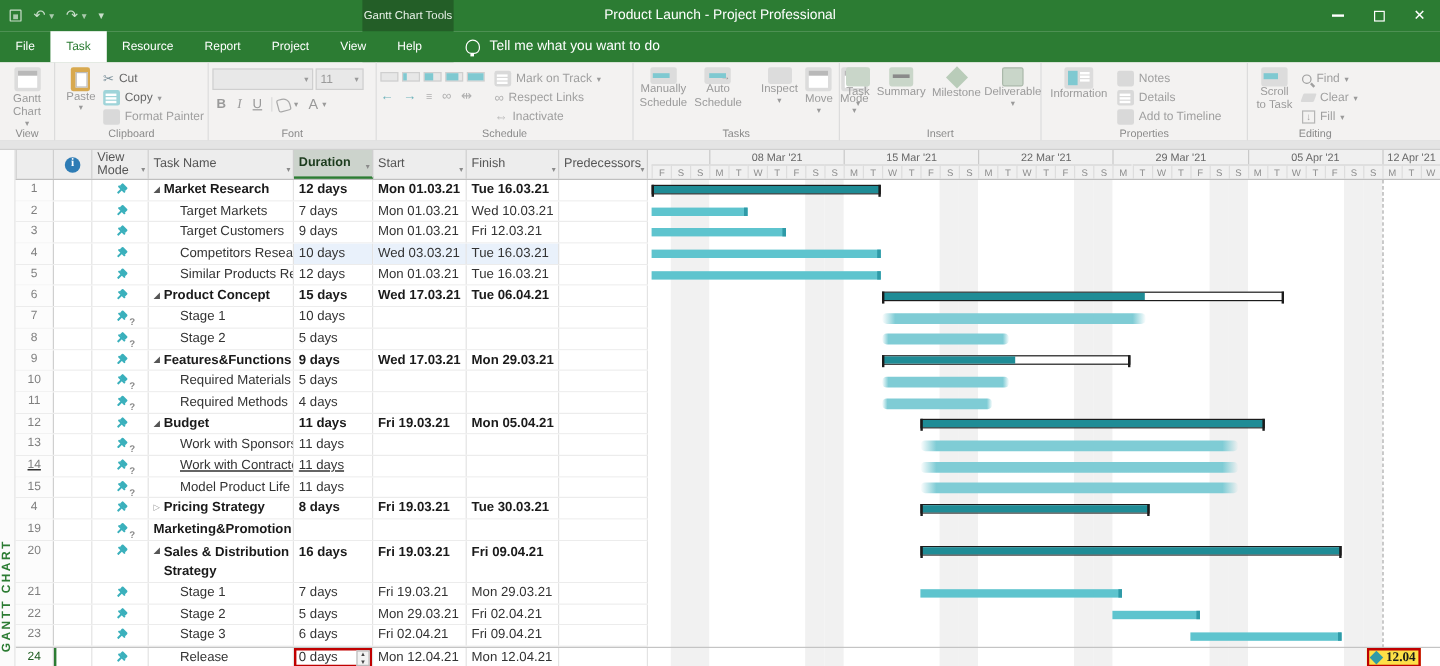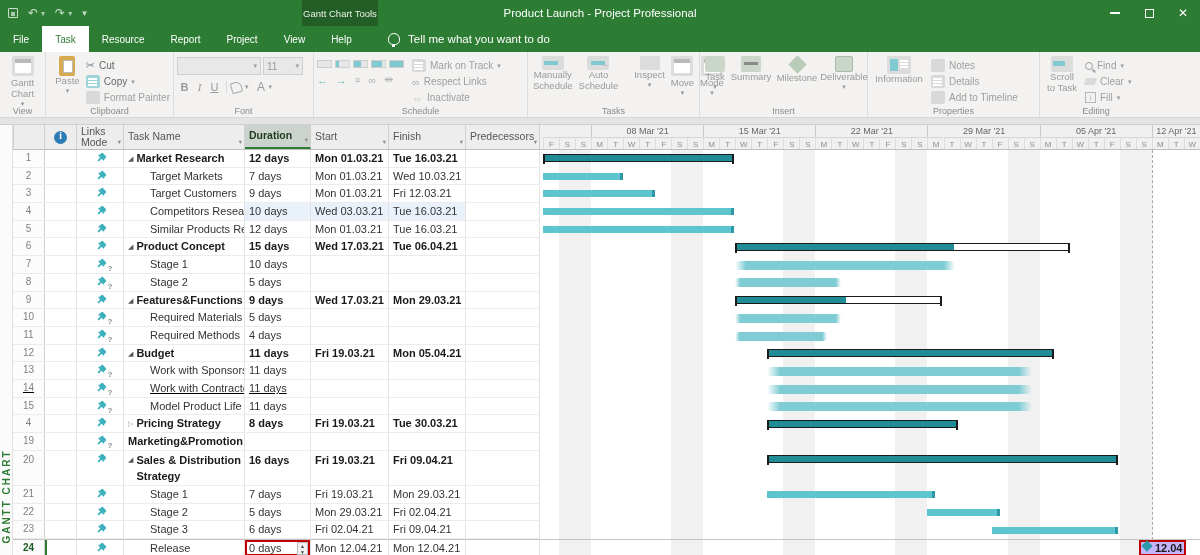--- a/index.html
+++ b/index.html
@@ -84,36 +84,36 @@
   .trow { display:flex; border-bottom:1px solid #ececec; background:#fff; }
   .tc { border-right:1px solid #e3e3e3; font-size:11px; color:#333; overflow:hidden; white-space:nowrap; display:flex; align-items:flex-start; }
   .tc .ln { line-height:17px; }
   .trow.tall .tc .ln { white-space:normal; line-height:16px; padding-top:1px; }
   .tc.num { justify-content:center; color:#7f7f7f; font-size:10px; border-right:1px solid #cfcfcf; background:#fcfcfc; }
   .tc.num .ln { line-height:16px; }
   .trow.bold .tc.txt { font-weight:bold; color:#1a1a1a; }
   .tri { font-size:7px; color:#555; margin-right:3px; line-height:17px; }
   .tri.col { color:#9a9a9a; }
   .trow.selrow .tc.info { border-left:2px solid #2c7c33; }
-  .trow.selrow .tc.num { color:#1e5c20; font-weight:bold; }
+  .trow.selrow .tc.num { color:#1e5c20; font-weight:normal; }
   .redcell { box-shadow:inset 0 0 0 2px #c00000; position:relative; }
   .spin { position:absolute; right:2px; top:2px; width:11px; height:13px; border:1px solid #bbb; background:#f2f2f2; display:flex; flex-direction:column; align-items:center; justify-content:center; font-size:5px; color:#444; line-height:1.2; }
 
   
   #chart-pane { position:absolute; left:540px; top:150px; width:660px; height:405px; background:#fff; overflow:hidden; }
   .wkband { position:absolute; top:0; bottom:0; background:#f1f1f1; }
   .dashline { position:absolute; top:0; bottom:0; width:0; border-left:1px dashed #a8a8a8; }
   .bar-task { position:absolute; height:7px; background:#5ec4ce; }
   .bar-task:after { content:""; position:absolute; right:0; top:0; width:3px; height:100%; background:#2f9aa7; }
   .bar-faded { position:absolute; height:9px; border-radius:4px; }
   .bar-sum { position:absolute; height:8px; border:1px solid #1b1b1b; background:#fff; }
   .bar-sum i { display:block; height:100%; background:#1f8c96; }
   .bar-sum:before,.bar-sum:after { content:""; position:absolute; top:-1px; width:2px; height:10px; background:#1b1b1b; }
   .bar-sum:before { left:-1px; } .bar-sum:after { right:-1px; }
-  .mile-box { position:absolute; display:flex; align-items:flex-start; gap:4px; padding:2px 4px; box-shadow:inset 0 0 0 2px #c00000; background:#c4b5fd; }
+  .mile-box { position:absolute; display:flex; align-items:center; gap:4px; padding:2px 4px; box-shadow:inset 0 0 0 2px #c00000; background:#fde047;font-family:Liberation Serif, serif; }
   .diamond { width:8px; height:8px; background:#2f9aa7; transform:rotate(45deg); flex:none; }
   .mile-lbl { font-size:11px; font-weight:bold; color:#1a1a1a; }
   .rowline { position:absolute; left:0; right:0; border-top:1px solid #c4c4c4; }
 
   .pin-q { position:absolute; right:-6px; bottom:-2px; font-size:8px; color:#8a8a8a; font-weight:bold; }
   .modewrap { position:relative; width:13px; height:13px; margin:2px auto 0 auto; }
 </style>
 </head>
 <body>
 
@@ -396,21 +396,21 @@
   <div class="view-rail">
     <div class="view-label">GANTT CHART</div>
   </div>
 
   <div class="thead">
     <div class="th" style="width:32px;border-left:1px solid #cfcfcf"></div>
     <div class="th" style="width:32px;justify-content:center">
         <span class="info-i">i</span>
       </div>
     <div class="th" style="width:47px">
-        <span style="white-space:normal">Links Mode</span>
+        <span style="white-space:normal">View Mode</span>
         <span class="fcaret">▾</span>
       </div>
     <div class="th" style="width:121px">
         <span>Task Name</span>
         <span class="fcaret">▾</span>
       </div>
     <div class="th sel" style="width:66px">
         <span>Duration</span>
         <span class="fcaret">▾</span>
       </div>

